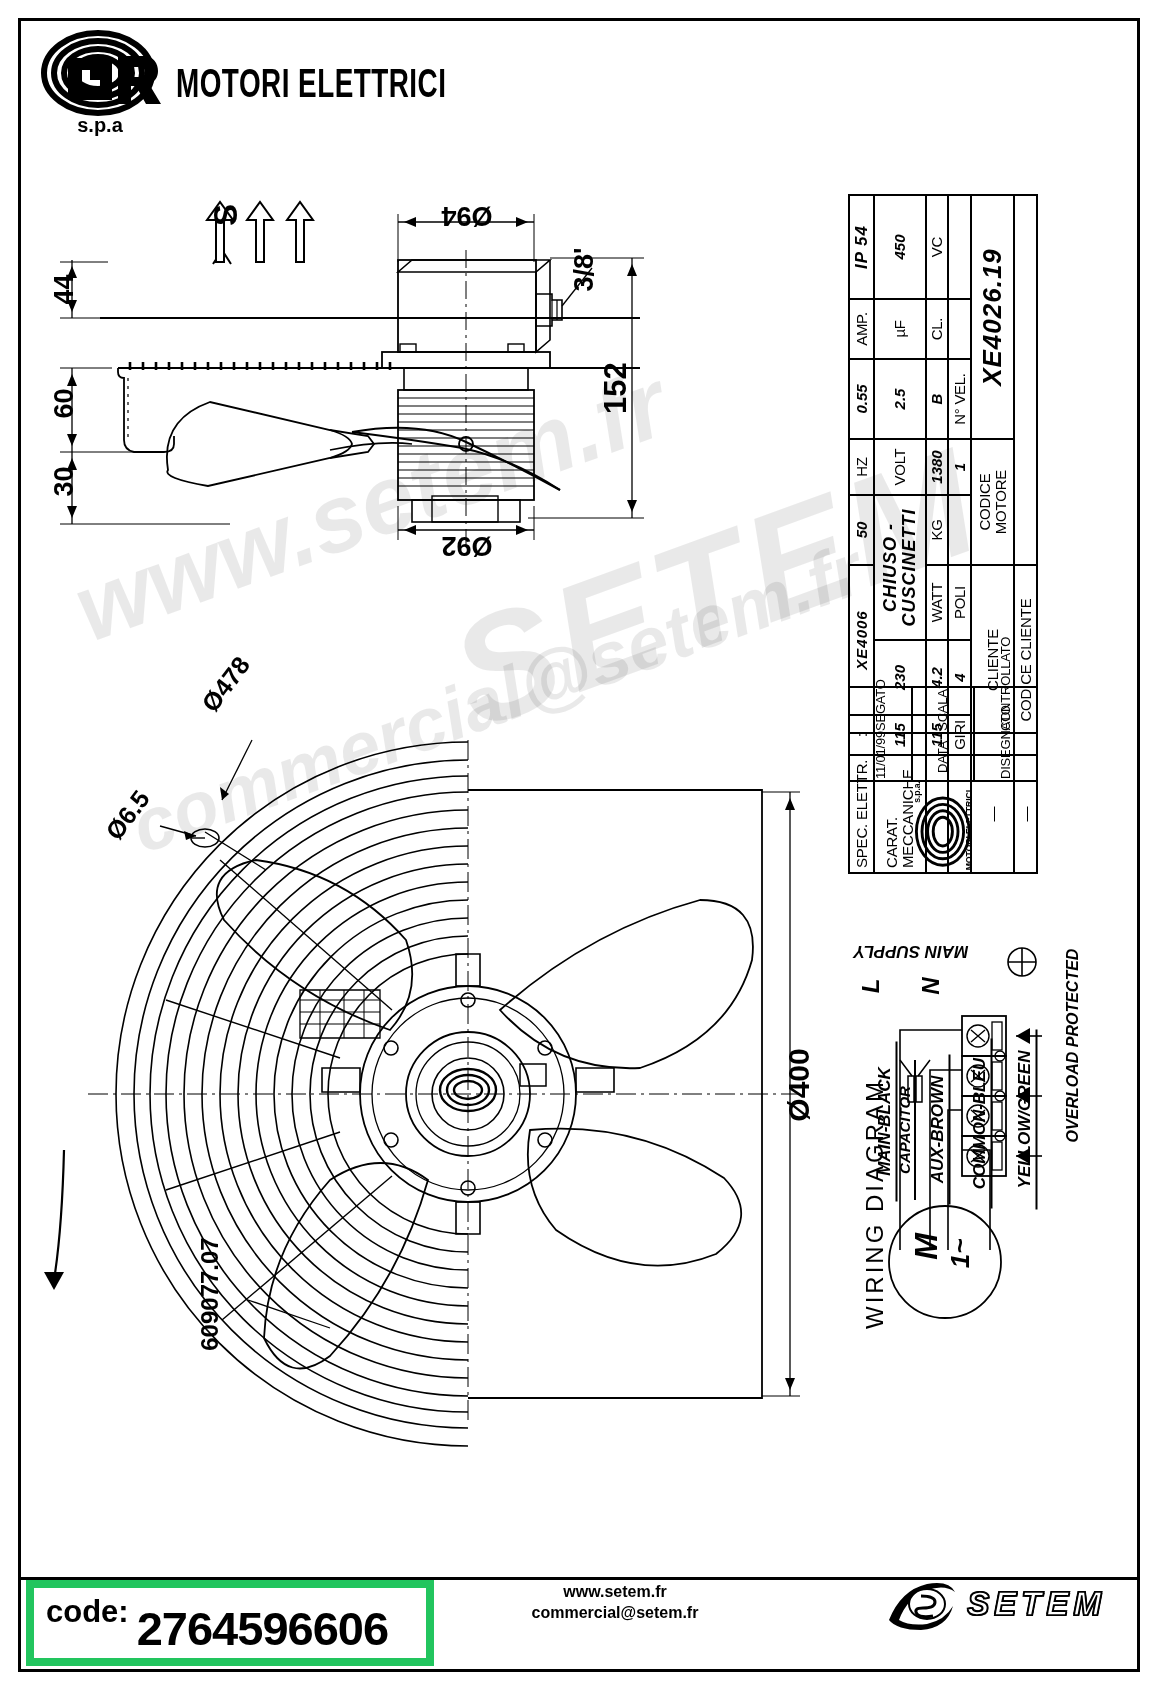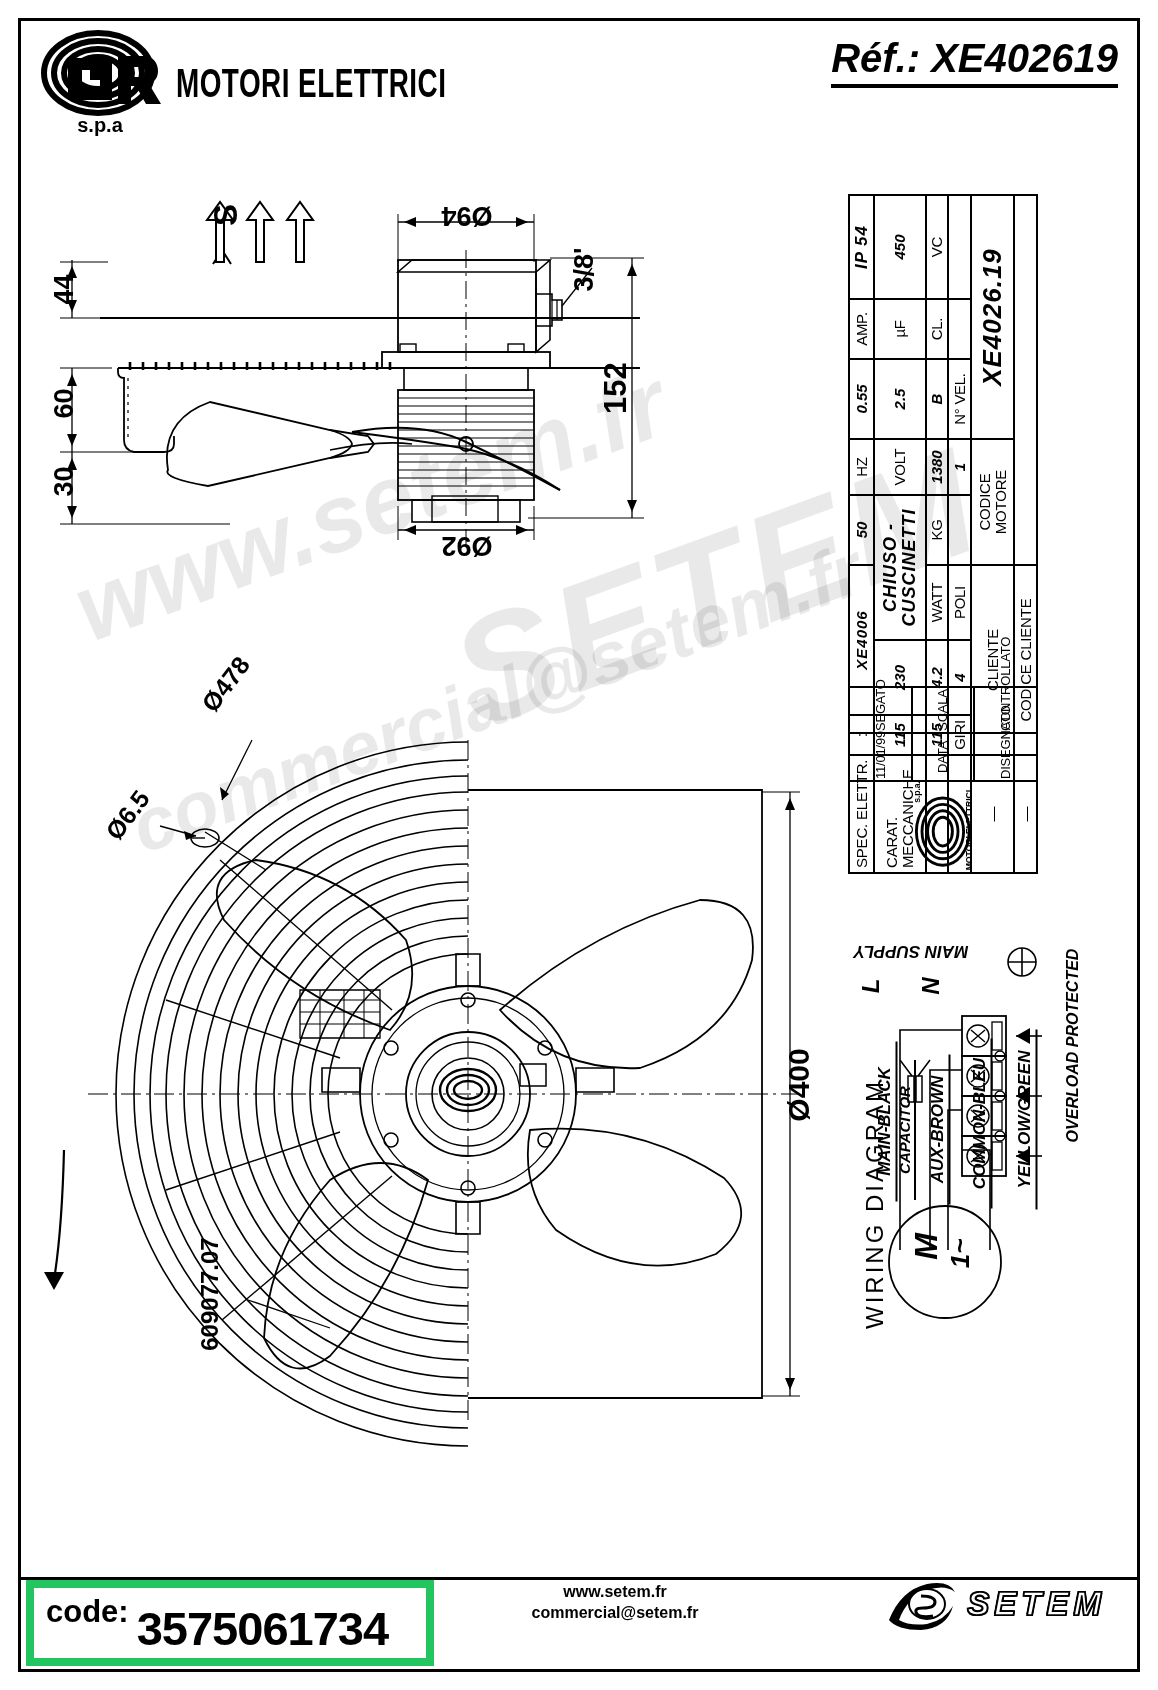--- a/index.html
+++ b/index.html
@@ -280,21 +280,20 @@
       <g fill="#000">
         <path d="M30 30 h44 v12 h-30 v18 h18 v-8 h-10 v-10 h22 v30 h-44 z"></path>
         <path d="M80 28 h26 c10 0 14 8 14 15 c0 6 -3 11 -9 13 l12 20 h-15 l-10 -18 h-5 v18 h-13 z
                  M93 39 v10 h9 c3 0 5 -2 5 -5 c0 -3 -2 -5 -5 -5 z"></path>
       </g>
       <text x="62" y="104" font-family="Liberation Sans, sans-serif" font-size="20" font-weight="bold" fill="#000" text-anchor="middle">s.p.a</text>
     </svg>
     <div class="brand-text">MOTORI ELETTRICI</div>
   </div>
 
-  <div class="ref">Réf.: XE402619</div>
 
   <svg class="layer" viewBox="0 0 1158 1690">
     <g stroke="#000" fill="none" stroke-width="1.6">
 
       <g stroke-width="2">
         <path d="M222 250 v-45 M222 250 l-9 14 M222 250 l9 14" transform="translate(0,0)"></path>
       </g>
 
       <g stroke-width="2" fill="#fff">
         <path d="M216 262 v-42 l-9 0 l13 -18 l13 18 l-9 0 v42 z"></path>
@@ -671,21 +670,21 @@
   <div class="wlabel rot90" style="left:936px; top:1108px; width:180px; text-align:center;">YELLOW/GREEN</div>
   <div class="wlabel rot90" style="left:958px; top:1036px; width:230px; text-align:center; border-bottom:none; font-size:16px;">OVERLOAD PROTECTED</div>
 
   <div class="dim rot90" style="left:906px; top:1228px; width:40px; text-align:center; font-style:italic; font-size:32px;">M</div>
   <div class="dim rot90" style="left:940px; top:1238px; width:40px; text-align:center; font-style:italic; font-size:26px;">1~</div>
 
   <div class="footer-sep"></div>
 
   <div class="code-box">
     <span class="code-label">code:</span>
-    <span class="code-value">3575061734</span>
+    <span class="code-value">2764596606</span>
   </div>
 
   <div class="contact">
     <div>www.setem.fr</div>
     <div>commercial@setem.fr</div>
   </div>
 
 
   <div class="setem-logo">
     <svg width="78" height="56" viewBox="0 0 78 56">

